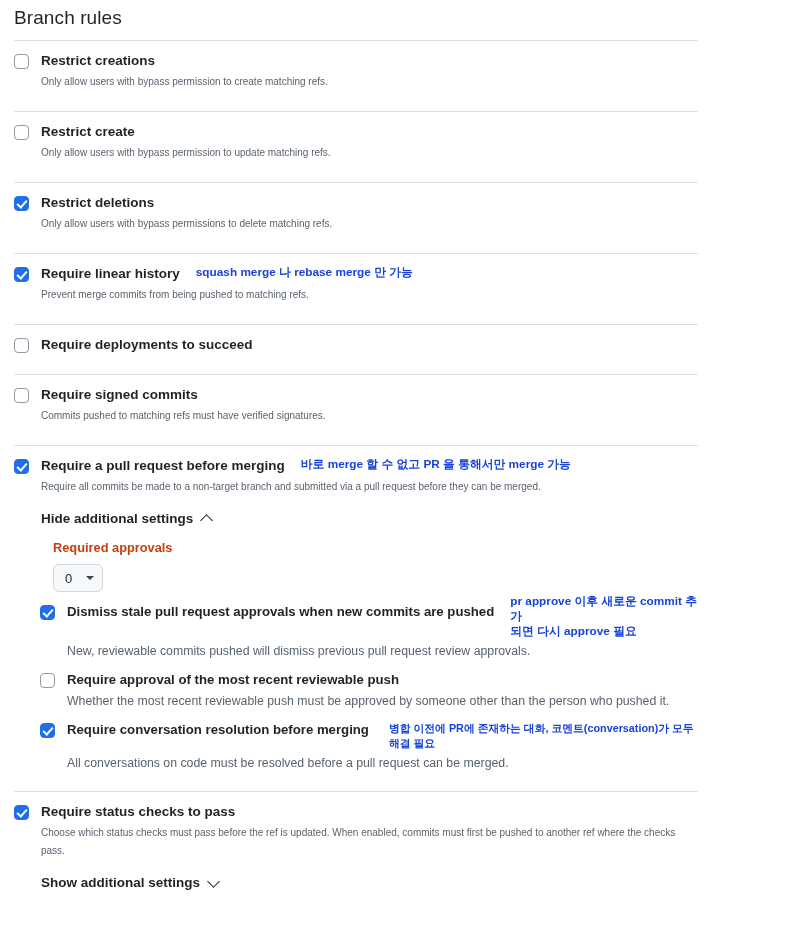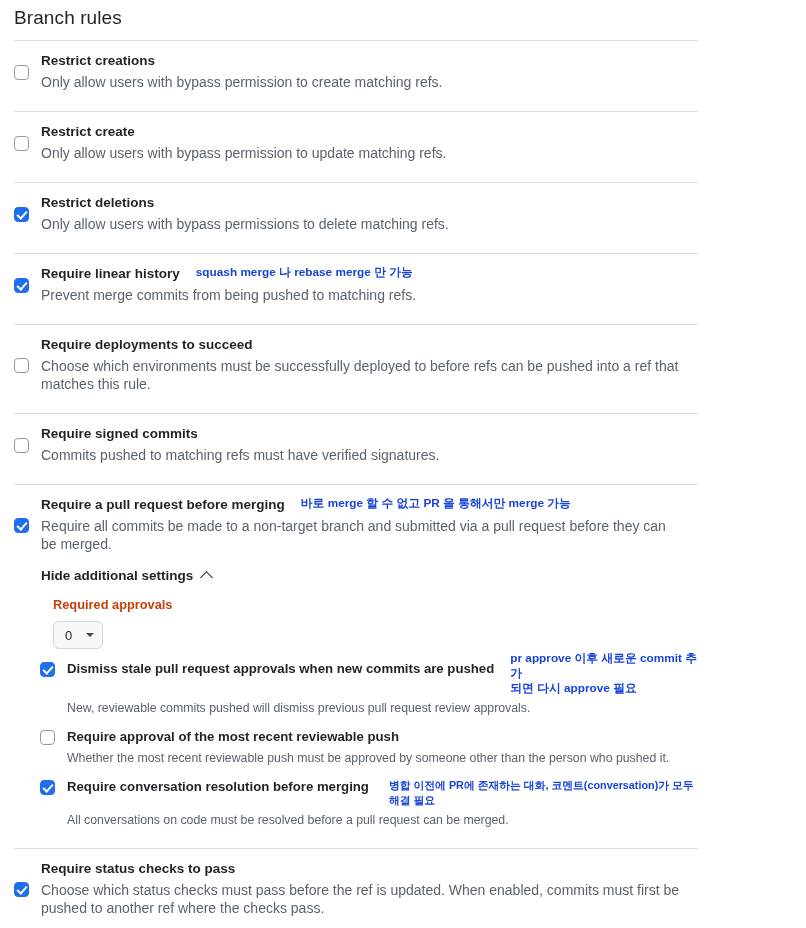--- a/index.html
+++ b/index.html
@@ -28,21 +28,21 @@
 
   .divider {
     height: 1px;
     background: #d8dee4;
     margin: 9px 14px 0 14px;
   }
 
   
   .rule {
     display: flex;
-    align-items: center;
+    align-items: flex-start;
     padding: 11px 28px 11px 14px;
   }
   .rule .body { flex: 1 1 auto; min-width: 0; }
 
   .cb {
     flex: 0 0 auto;
     width: 15px; height: 15px;
     border-radius: 4px;
     margin-right: 12px;
     margin-top: 2px;
@@ -70,21 +70,21 @@
     flex-wrap: nowrap;
   }
   .rule-title {
     font-size: 13.5px;
     font-weight: 700;
     color: #1f2328;
     line-height: 18px;
     white-space: nowrap;
   }
   .rule-desc {
-    font-size: 14px;
+    font-size: 10px;
     font-weight: 400;
     color: #59636e;
     line-height: 18px;
     margin-top: 3px;
   }
 
   
   .anno {
     color: #1843d8;
     font-weight: 700;
@@ -219,21 +219,20 @@
     </div>
   </div>
   <div class="divider"></div>
 
   <div class="rule">
     <span class="cb"></span>
     <div class="body">
       <div class="titleline">
         <span class="rule-title">Require deployments to succeed</span>
       </div>
-      <div class="rule-desc">Choose which environments must be successfully deployed to before refs can be pushed into a ref that matches this rule.</div>
     </div>
   </div>
   <div class="divider"></div>
 
   <div class="rule">
     <span class="cb"></span>
     <div class="body">
       <div class="titleline">
         <span class="rule-title">Require signed commits</span>
       </div>

